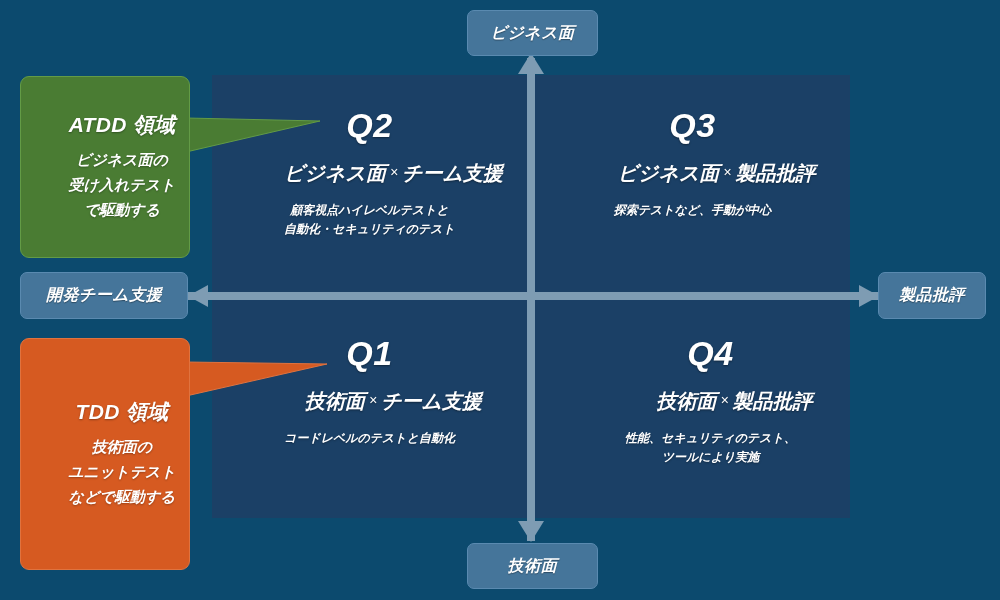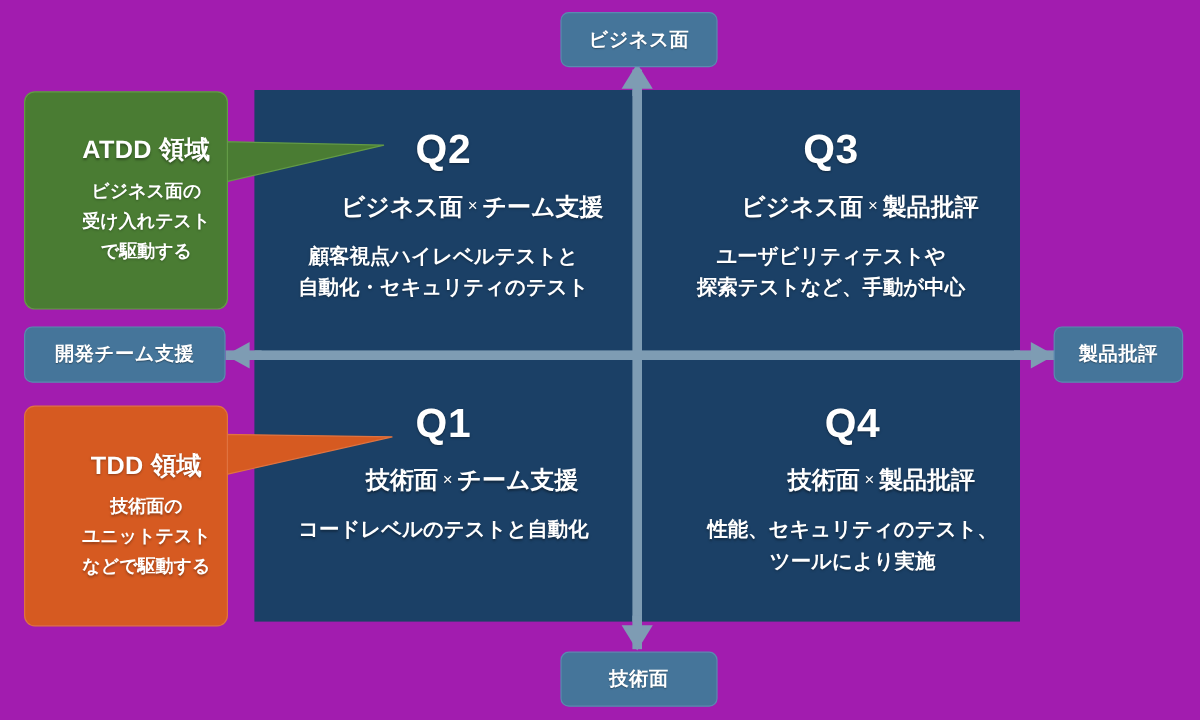--- a/index.html
+++ b/index.html
@@ -14,21 +14,22 @@
     overflow: hidden;
     font-family: "Liberation Sans", "DejaVu Sans", sans-serif;
     -webkit-font-smoothing: antialiased;
   }
 
   #stage {
     position: absolute;
     left: 0; top: 0;
     width: 1000px;
     height: 600px;
-    background: #a21caf;
+    background: #0c4a6e;
+    font-style: italic;
   }
 
   
   .quad-block {
     position: absolute;
     left: 212px;
     top: 75px;
     width: 638px;
     height: 443px;
     background: #1b4066;
@@ -139,21 +140,21 @@
     margin-left: 24px;
   }
   .q-title .times {
     font-size: 14px;
     font-weight: normal;
     padding: 0 4px;
     position: relative;
     top: -3px;
   }
   .q-desc {
-    font-size: 17px;
+    font-size: 12px;
     font-weight: bold;
     line-height: 1.55;
     text-shadow: 0 1px 2px rgba(0,0,0,0.35);
   }
 
   .cell-q2 .q-id   { position: absolute; left: 0; top: 33px;  width: 100%; }
   .cell-q2 .q-title{ position: absolute; left: 0; top: 86px;  width: 100%; }
   .cell-q2 .q-desc { position: absolute; left: 0; top: 126px; width: 100%; }
 
   .cell-q3 .q-id   { position: absolute; left: 0; top: 33px;  width: 100%; }
@@ -183,21 +184,21 @@
     padding-left: 34px;
   }
   .callout-atdd {
     left: 20px; top: 76px;
     width: 170px; height: 182px;
     background: #4a7c33;
     border: 1px solid #639b46;
   }
   .callout-tdd {
     left: 20px; top: 338px;
-    width: 170px; height: 184px;
+    width: 170px; height: 232px;
     background: #d65a21;
     border: 1px solid #e0733f;
   }
   .callout-title {
     font-size: 21px;
     font-weight: bold;
     margin-bottom: 9px;
     letter-spacing: 0.3px;
     text-shadow: 0 1px 2px rgba(0,0,0,0.35);
   }
@@ -263,21 +264,20 @@
       <div>自動化・セキュリティのテスト</div>
     </div>
   </div>
 
   <div class="cell cell-q3">
     <div class="q-id">Q3</div>
     <div class="q-title">
       <span>ビジネス面</span><span class="times">×</span><span>製品批評</span>
     </div>
     <div class="q-desc">
-      <div>ユーザビリティテストや</div>
       <div>探索テストなど、手動が中心</div>
     </div>
   </div>
 
   <div class="cell cell-q1">
     <div class="q-id">Q1</div>
     <div class="q-title">
       <span>技術面</span><span class="times">×</span><span>チーム支援</span>
     </div>
     <div class="q-desc">

